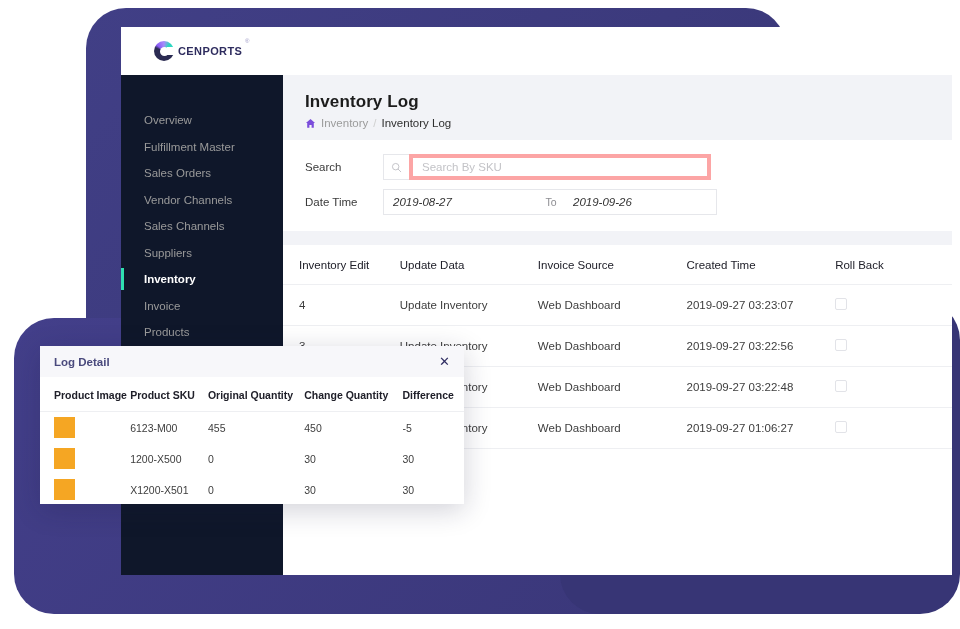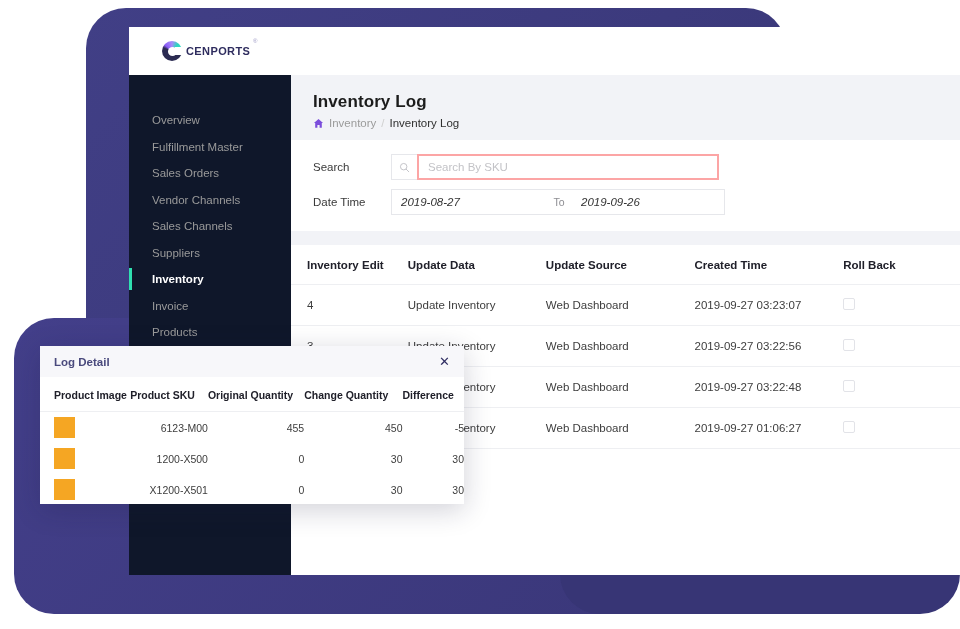--- a/index.html
+++ b/index.html
@@ -40,21 +40,21 @@
   .deco-right {
     left: 560px; top: 300px;
     width: 400px; height: 314px;
     background: #373575;
     border-radius: 40px;
   }
 
   
   .app-window {
     position: absolute;
-    left: 129px; top: 27px;
+    left: 121px; top: 27px;
     width: 831px; height: 548px;
     background: #ffffff;
     overflow: hidden;
   }
 
   .brandbar {
     height: 48px;
     background: #ffffff;
     display: flex;
     align-items: center;
@@ -178,21 +178,21 @@
   .field-group { display: flex; height: 26px; }
   .icon-box {
     width: 26px;
     border: 1px solid #e6e7eb;
     border-right: none;
     display: flex; align-items: center; justify-content: center;
     background: #fff;
   }
   .search-input {
     width: 302px;
-    border: 2px solid #fca5a5;
+    border: 4px solid #fca5a5;
     font-size: 11.5px;
     padding: 0 9px;
     color: #333;
     font-family: "Liberation Sans", sans-serif;
     outline: none;
     background: #fff;
   }
   .search-input::placeholder { color: #c3c3c7; }
   .date-input {
     width: 155px;
@@ -225,21 +225,21 @@
     min-height: 0;
   }
   table.log-table {
     width: 100%;
     border-collapse: collapse;
     table-layout: fixed;
   }
   table.log-table th {
     text-align: left;
     font-size: 11.5px;
-    font-weight: 700;
+    font-weight: 400;
     color: #20202a;
     padding: 14px 0 13px 0;
     border-bottom: 1px solid #eeeff2;
   }
   table.log-table td {
     font-size: 11.5px;
     color: #3d3d3d;
     padding: 13px 0;
     border-bottom: 1px solid #eeeff2;
   }
@@ -313,21 +313,20 @@
     font-size: 10.5px;
     font-weight: 700;
     color: #20202a;
     padding: 12px 0 10px 0;
     border-bottom: 1px solid #eeeff2;
   }
   table.detail-table td {
     font-size: 10.5px;
     color: #3d3d3d;
     padding: 5px 0;
-    text-align: right;
   }
   .d1 { width: 88px; padding-left: 14px !important; }
   .d2 { width: 76px; }
   .d3 { width: 94px; }
   .d4 { width: 96px; }
   .d5 { width: 60px; }
   .thumb {
     width: 21px; height: 21px;
     background: #f5a623;
     display: block;
@@ -425,21 +424,21 @@
             </div>
           </div>
         </section>
 
         <section class="table-card">
           <table class="log-table">
             <thead>
               <tr>
                 <th class="c1">Inventory Edit</th>
                 <th class="c2">Update Data</th>
-                <th class="c3">Update Source</th>
+                <th class="c3">Invoice Source</th>
                 <th class="c4">Created Time</th>
                 <th class="c5">Roll Back</th>
               </tr>
             </thead>
             <tbody>
               <tr>
                 <td class="c1">4</td>
                 <td class="c2">Update Inventory</td>
                 <td class="c3">Web Dashboard</td>
                 <td class="c4">2019-09-27 03:23:07</td>

